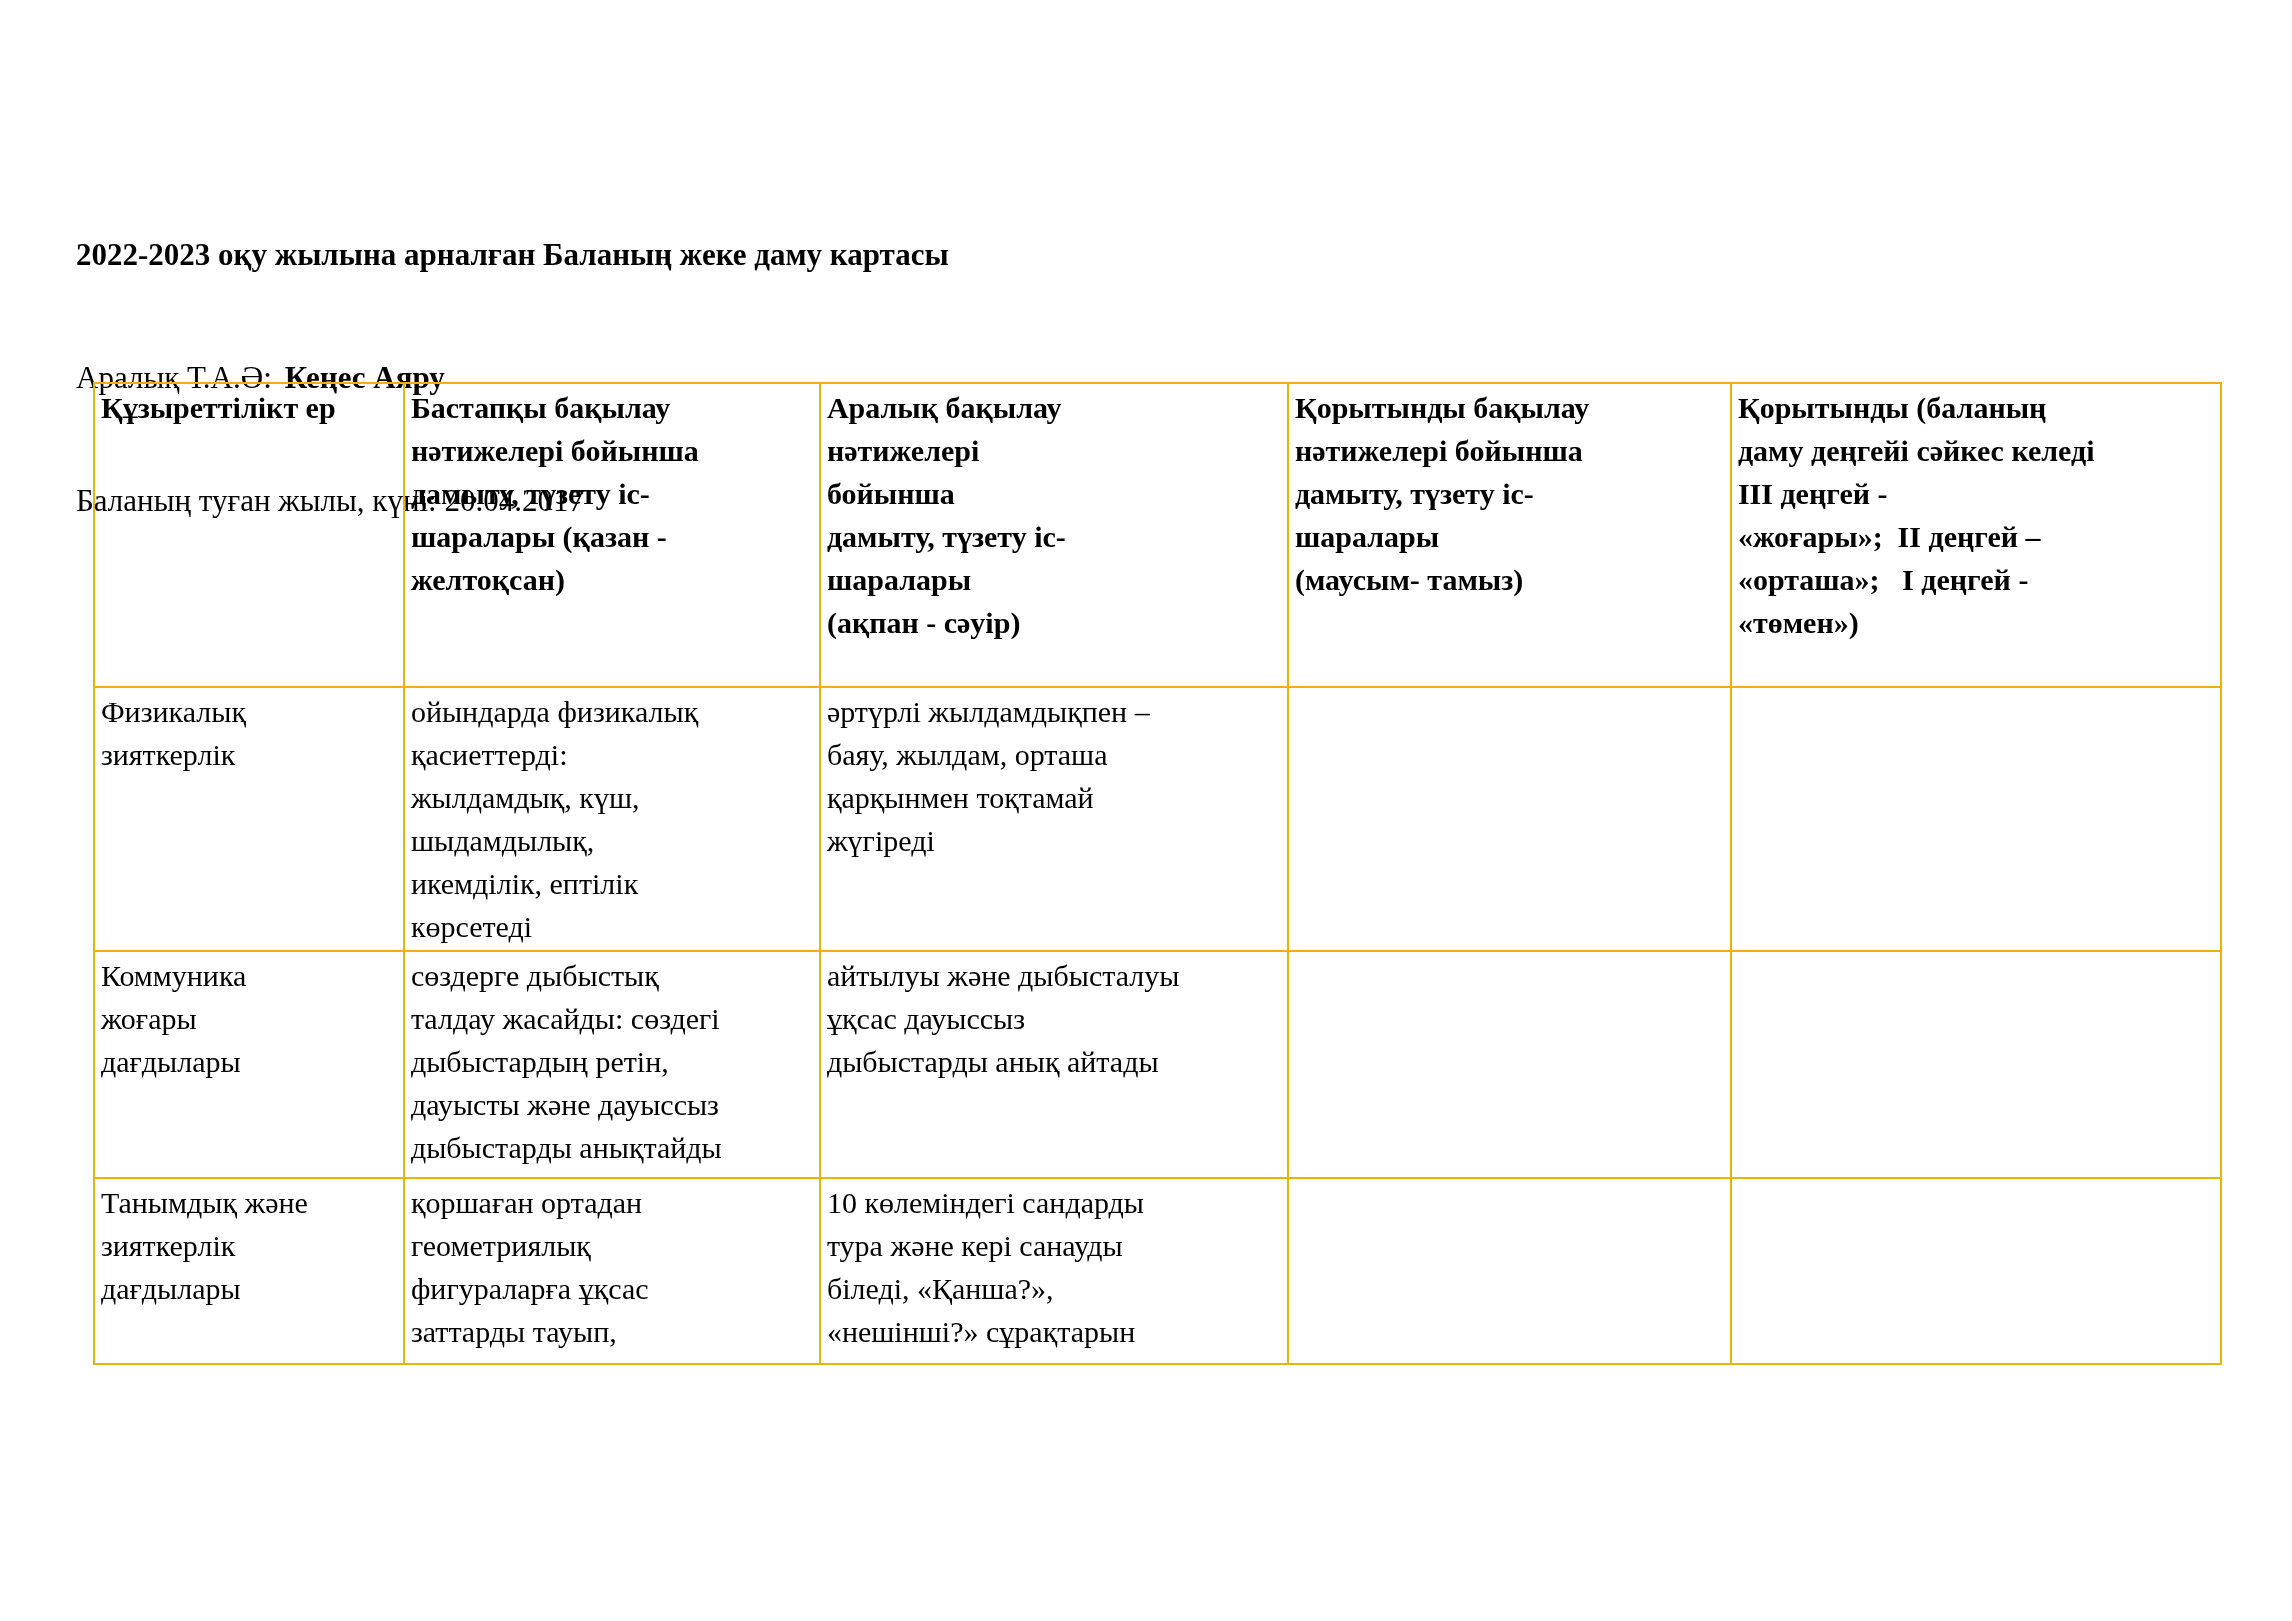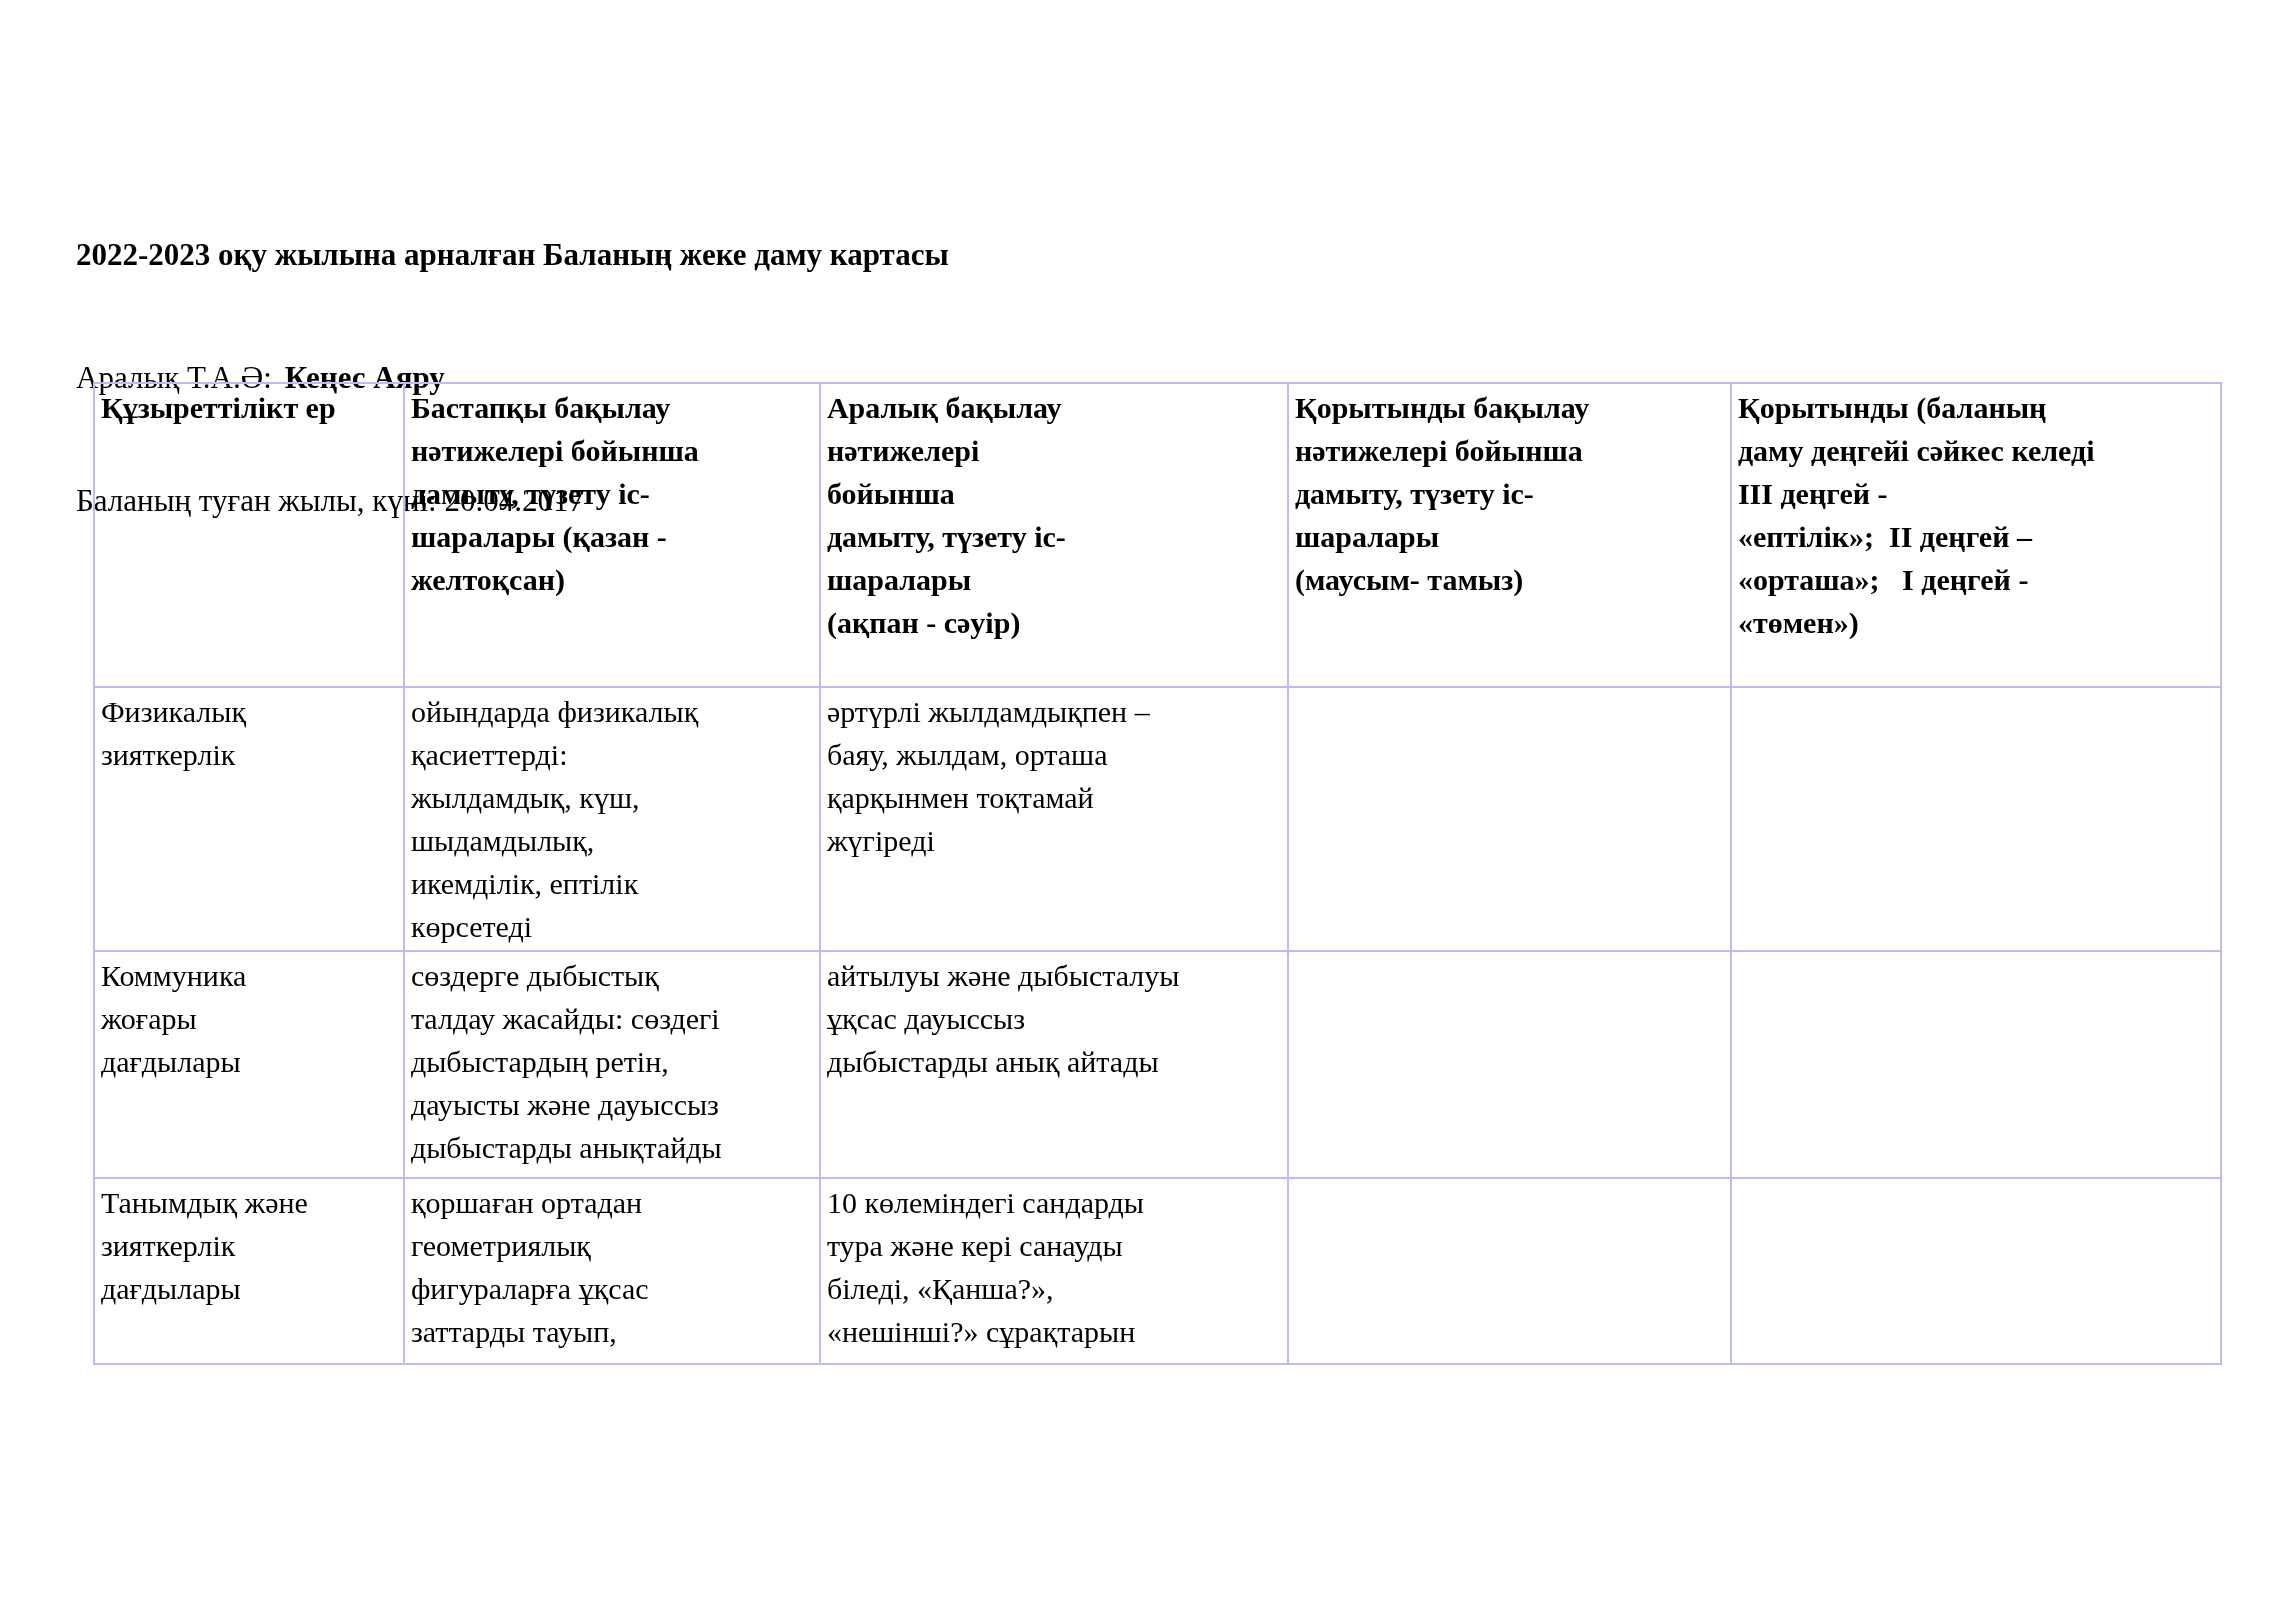--- a/index.html
+++ b/index.html
@@ -24,21 +24,21 @@
   table.dev-table {
     position: absolute;
     left: 93px;
     top: 382px;
     border-collapse: collapse;
     table-layout: fixed;
     font-size: 30px;
     line-height: 43px;
   }
   table.dev-table th, table.dev-table td {
-    border: 2px solid #c4b5fd;
+    border: 2px solid #eab308;
     vertical-align: top;
     text-align: left;
     padding: 2px 5.9px;
     white-space: pre-wrap;
     overflow: hidden;
     font-weight: normal;
   }
   table.dev-table { border-bottom: 2.9px solid #000; }
   table.dev-table th { font-weight: bold; }
   td.row-label { font-weight: bold; }
@@ -86,21 +86,21 @@
 шаралары
 (ақпан - сәуір)</th>
         <th>Қорытынды бақылау
 нәтижелері бойынша
 дамыту, түзету іс-
 шаралары
 (маусым- тамыз)</th>
         <th>Қорытынды (баланың
 даму деңгейі сәйкес келеді
 III деңгей -
-«ептілік»;  II деңгей –
+«жоғары»;  II деңгей –
 «орташа»;   I деңгей -
 «төмен»)</th>
       </tr>
     </thead>
     <tbody>
       <tr class="r-1">
         <td class="row-label">Физикалық
 зияткерлік</td>
         <td>ойындарда физикалық
 қасиеттерді:

